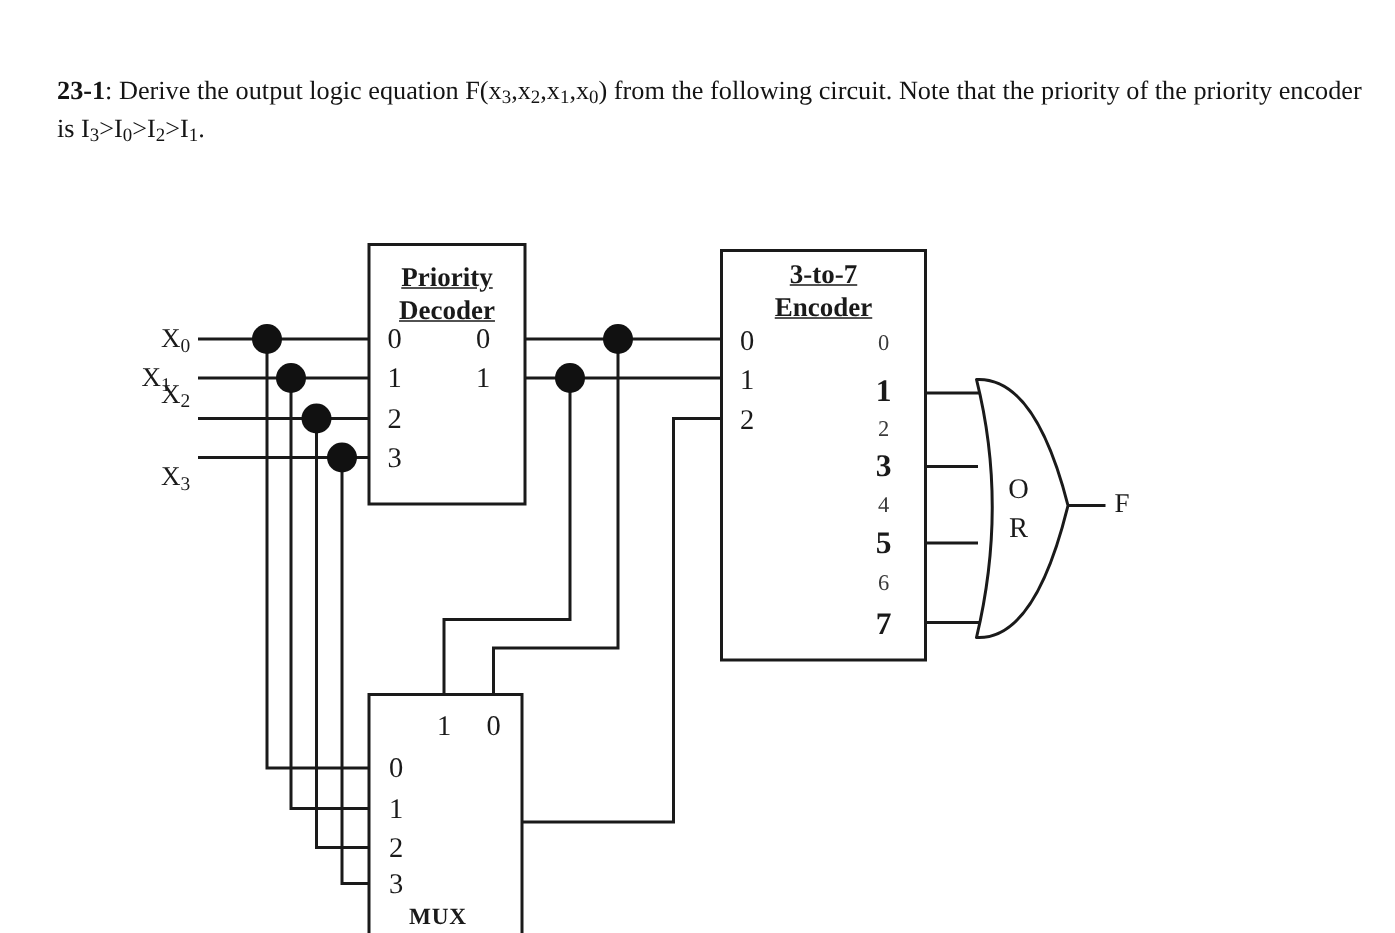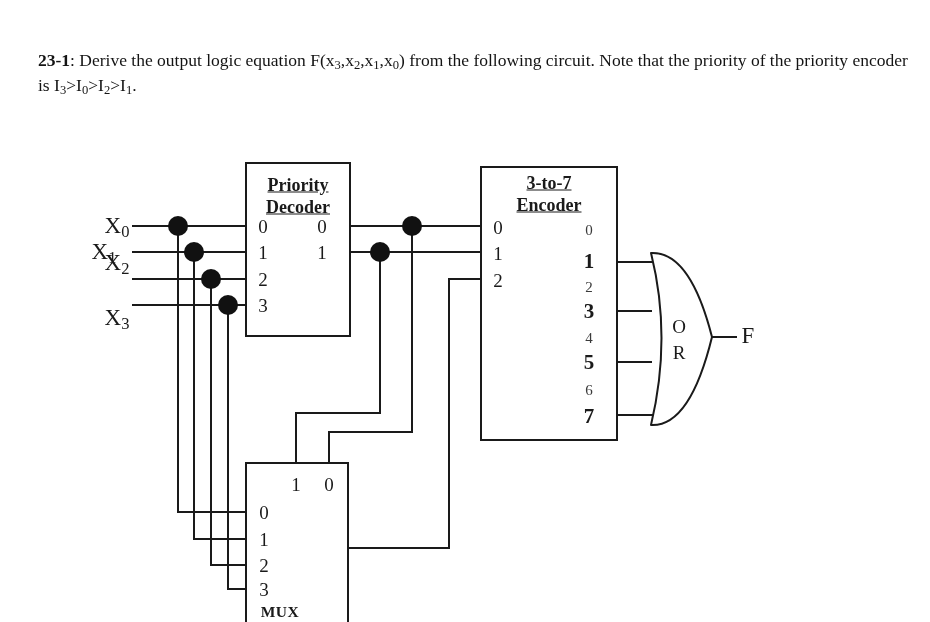--- a/index.html
+++ b/index.html
@@ -67,21 +67,21 @@
   }
   .port-sm {
     font-size: 15px;
     color: #3a3a3a;
   }
   .port-bold {
     font-size: 21px;
     font-weight: bold;
   }
   .sig {
-    font-size: 23px;
+    font-size: 18px;
   }
   .gate-lbl {
     font-size: 19px;
   }
   .mux-lbl {
     font-weight: bold;
     font-size: 15.5px;
     letter-spacing: 0.5px;
   }
 </style>
@@ -167,19 +167,19 @@
   <div class="txt port-bold" style="left:589px; top:322px;">5</div>
   <div class="txt port-sm" style="left:589px; top:350px;">6</div>
   <div class="txt port-bold" style="left:589px; top:376px;">7</div>
 
   <div class="txt port" style="left:296px; top:445px;">1</div>
   <div class="txt port" style="left:329px; top:445px;">0</div>
   <div class="txt port" style="left:264px; top:473px;">0</div>
   <div class="txt port" style="left:264px; top:500px;">1</div>
   <div class="txt port" style="left:264px; top:526px;">2</div>
   <div class="txt port" style="left:264px; top:550px;">3</div>
-  <div class="txt mux-lbl" style="left:280px; top:572px;">MUX</div>
+  <div class="txt mux-lbl" style="left:292px; top:572px;">MUX</div>
 
   <div class="txt gate-lbl" style="left:679px; top:287px;">O</div>
   <div class="txt gate-lbl" style="left:679px; top:313px;">R</div>
   <div class="txt sig" style="left:748px; top:296px;">F</div>
 
 </div>
 
 </body></html>

